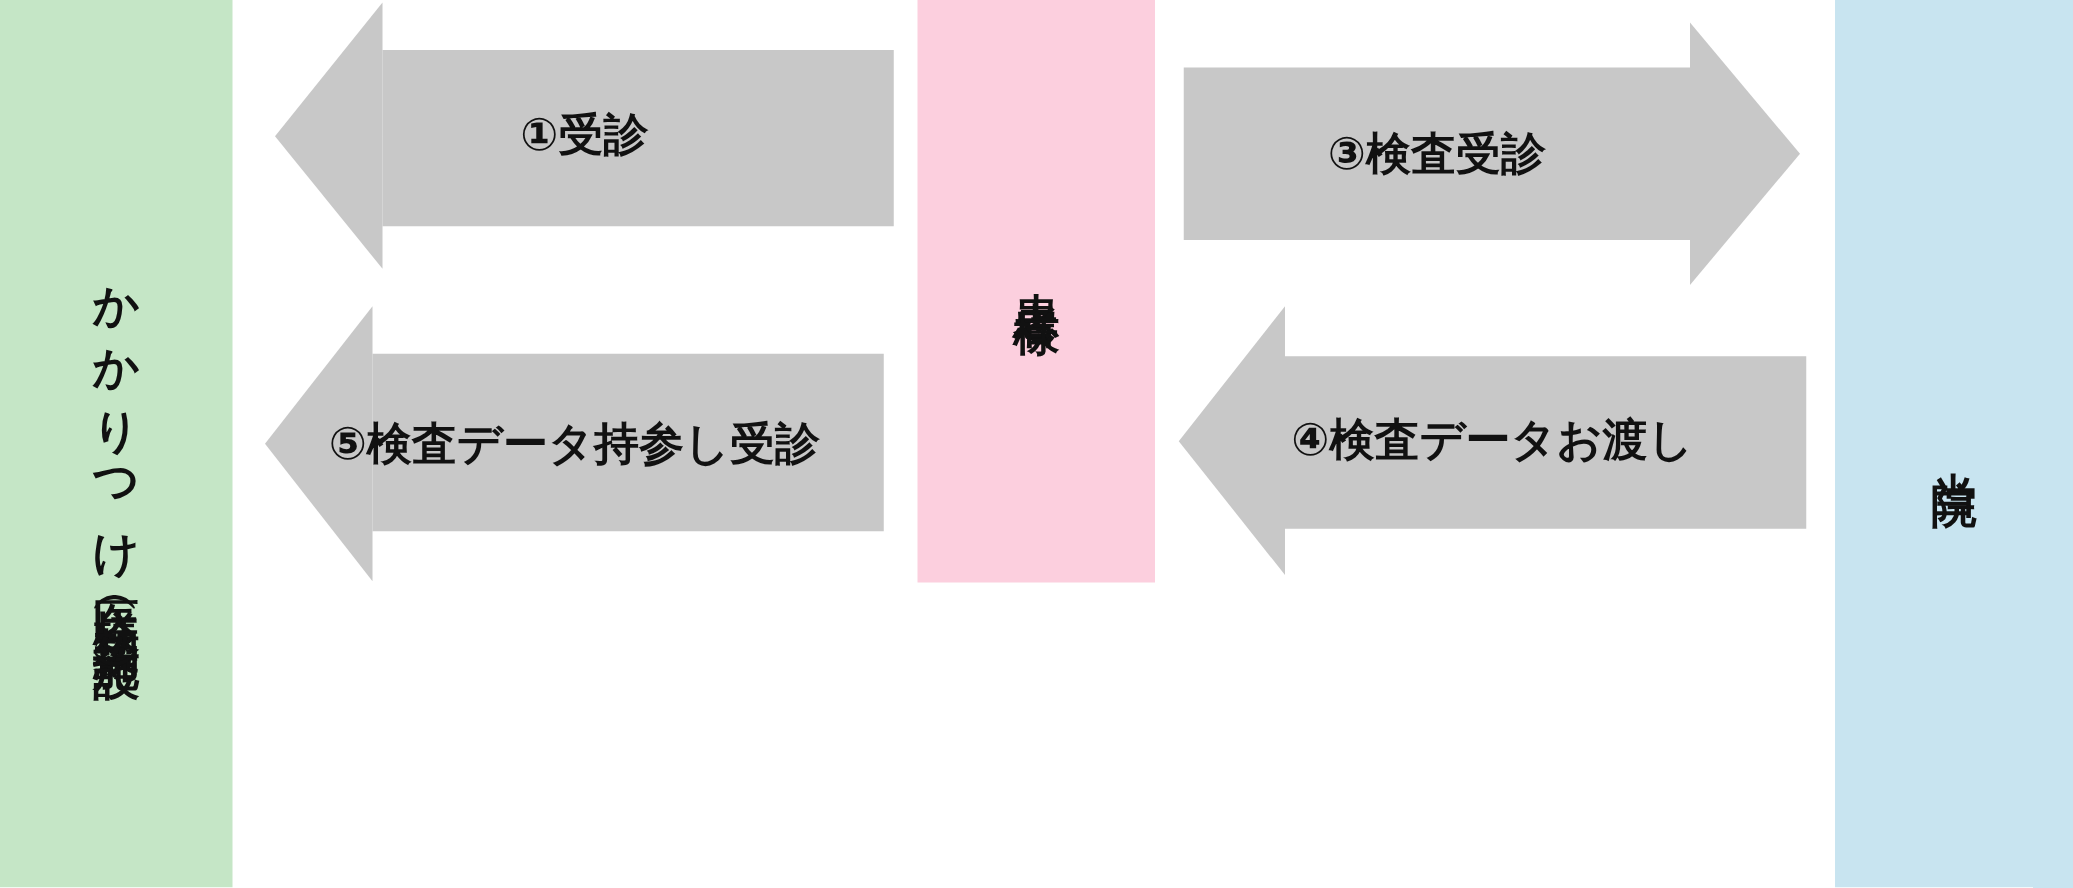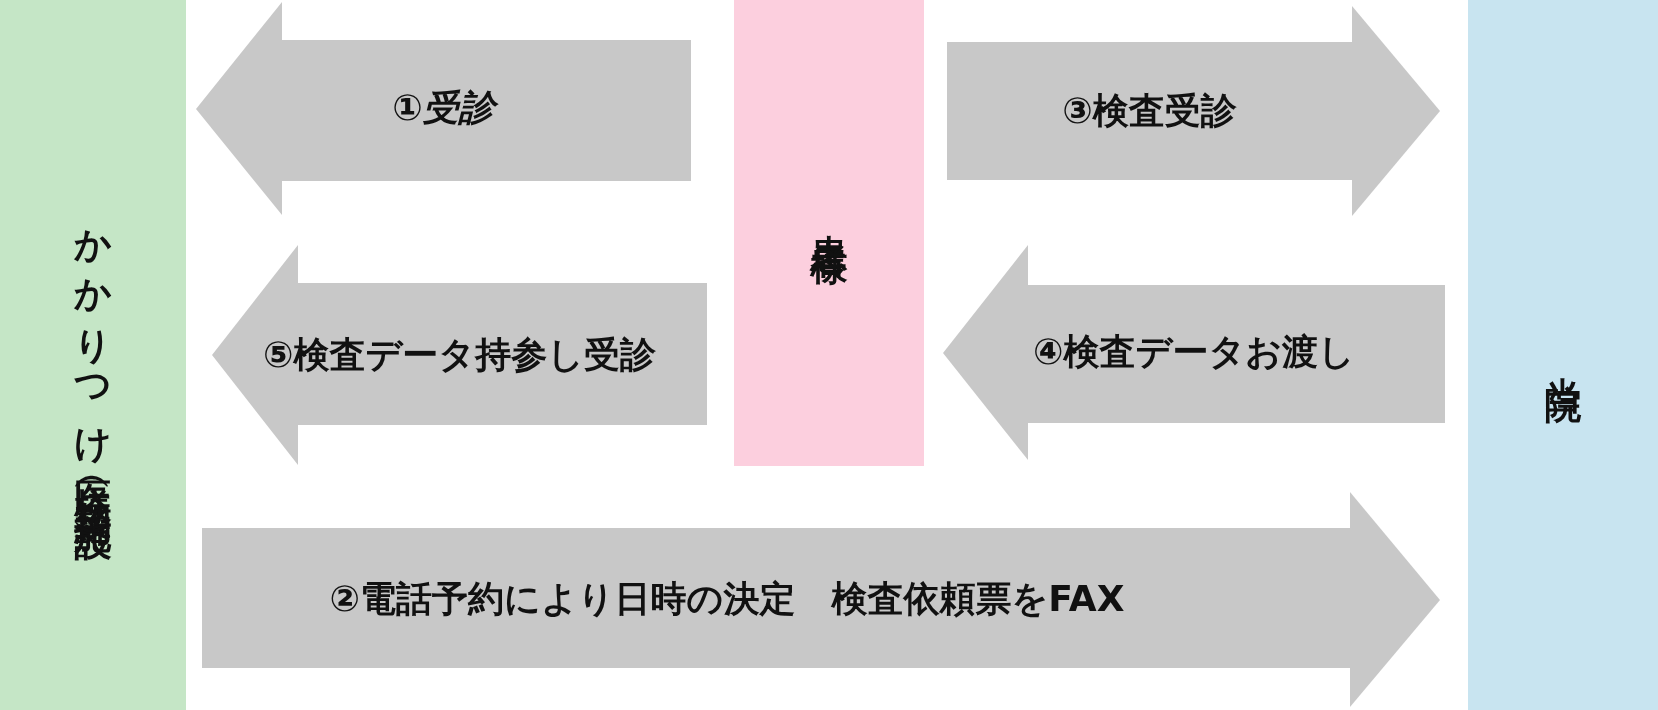--- a/index.html
+++ b/index.html
@@ -50,29 +50,29 @@
     top: 0; bottom: 0; left: 0; right: 0;
     display: flex;
     align-items: center;
     justify-content: center;
     font-size: 36px;
     font-weight: bold;
     white-space: pre;
   }
 
   
-  .a1 { left: 196px; top: 2px; width: 495px; height: 213px; font-style: italic; }
+  .a1 { left: 220px; top: 2px; width: 495px; height: 213px; }
   .a1 .head { left: 0; top: 0;
     border-top: 107px solid transparent;
     border-bottom: 106px solid transparent;
     border-right: 86px solid var(--arrow-gray, #c8c8c8); }
   .a1 .body { left: 86px; top: 38px; width: 409px; height: 141px; }
 
   
-  .a3 { left: 947px; top: 6px; width: 493px; height: 210px; text-align: right; }
+  .a3 { left: 947px; top: 18px; width: 493px; height: 210px; text-align: right; }
   .a3 .body { left: 0; top: 36px; width: 405px; height: 138px; }
   .a3 .head { right: 0; top: 0;
     border-top: 105px solid transparent;
     border-bottom: 105px solid transparent;
     border-left: 88px solid var(--arrow-gray, #c8c8c8); }
   .a3 .label { right: 88px; }
 
   
   .a5 { left: 212px; top: 245px; width: 495px; height: 220px; }
   .a5 .head { left: 0; top: 0;
@@ -132,19 +132,14 @@
     <div class="body"></div>
     <div class="label">④検査データお渡し</div>
   </div>
 
   <div class="arrow a5">
     <div class="head"></div>
     <div class="body"></div>
     <div class="label">⑤検査データ持参し受診</div>
   </div>
 
-  <div class="arrow a2">
-    <div class="body"></div>
-    <div class="head"></div>
-    <div class="label">②電話予約により日時の決定　検査依頼票をFAX</div>
-  </div>
 
 </div>
 
 </body></html>

